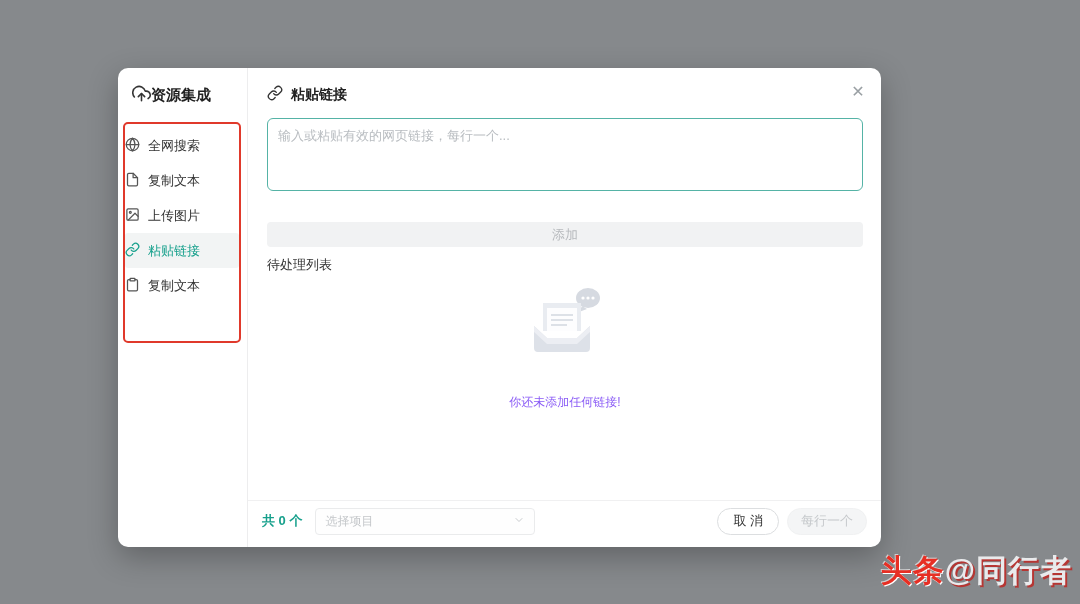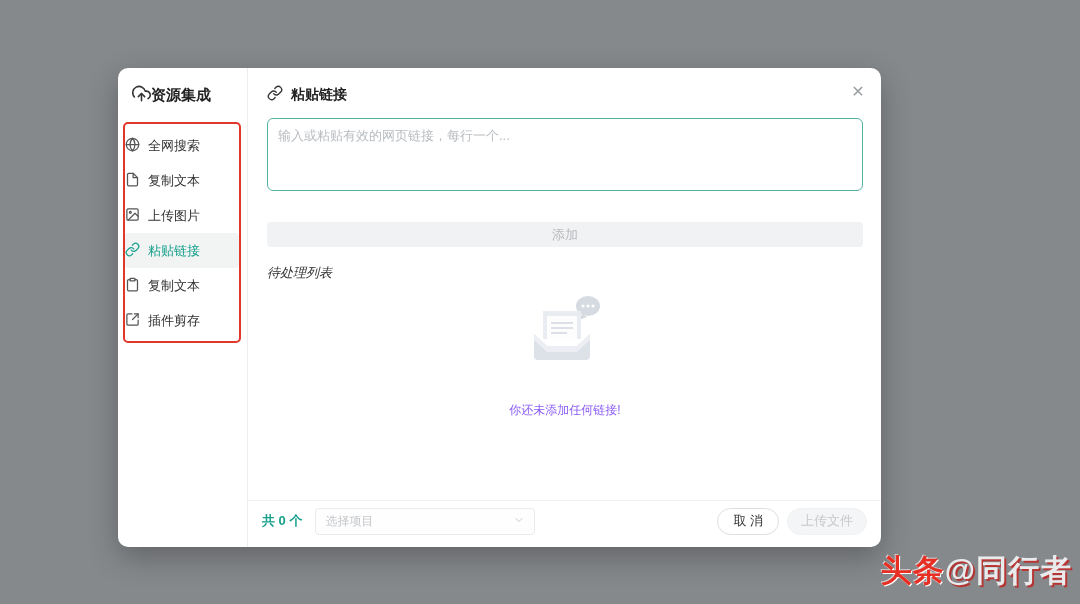--- a/index.html
+++ b/index.html
@@ -56,21 +56,21 @@
     margin-top:14px; width:100%; height:73px; resize:none;
     border:1px solid #55b3a6; border-radius:6px; outline:none;
     padding:8px 10px; font-size:13px; color:#333;
     font-family:"Liberation Sans","DejaVu Sans",sans-serif;
   }
   .link-textarea::placeholder { color:#b9bdc1; }
   .add-btn {
     margin-top:27px; width:100%; height:25px; border:none; border-radius:4px;
     background:#f1f2f3; color:#b7babd; font-size:13px; cursor:default;
   }
-  .pending-label { margin-top:17px; font-size:13px; color:#333;font-style:italic; }
+  .pending-label { margin-top:9px; font-size:13px; color:#333; }
   .empty-state { margin-top:10px; text-align:center; }
   .empty-text { margin-top:24px; font-size:12px; color:#8b5cf6; }
   
   .footer {
     position:absolute; left:0; right:0; bottom:0; height:47px;
     border-top:1px solid #f0f0f1; display:flex; align-items:center;
     padding:0 14px 6px 14px; border-radius:0 0 10px 0;
   }
   .count-text { font-size:13px; font-weight:bold; color:#17a08c; white-space:nowrap; }
   .project-select {
@@ -167,30 +167,20 @@
         <span>粘贴链接</span>
       </div>
       <div class="nav-item">
         <span>
           <svg viewBox="0 0 24 24">
               <path d="M16 4h2a2 2 0 0 1 2 2v14a2 2 0 0 1-2 2H6a2 2 0 0 1-2-2V6a2 2 0 0 1 2-2h2"></path>
               <rect x="8" y="2" width="8" height="4" rx="1"></rect>
             </svg>
         </span>
         <span>复制文本</span>
-      </div>
-      <div class="nav-item">
-        <span>
-          <svg viewBox="0 0 24 24">
-              <path d="M21 13v6a2 2 0 0 1-2 2H5a2 2 0 0 1-2-2V5a2 2 0 0 1 2-2h6"></path>
-              <polyline points="15 3 21 3 21 9"></polyline>
-              <line x1="12" y1="12" x2="21" y2="3"></line>
-            </svg>
-        </span>
-        <span>插件剪存</span>
       </div>
     </nav>
   </aside>
 
   <section class="main">
     <div class="main-title">
       <span>
         <svg viewBox="0 0 24 24">
             <path d="M10 13a5 5 0 0 0 7.54.54l3-3a5 5 0 0 0-7.07-7.07l-1.72 1.71"></path>
             <path d="M14 11a5 5 0 0 0-7.54-.54l-3 3a5 5 0 0 0 7.07 7.07l1.71-1.71"></path>
@@ -230,21 +220,21 @@
       <div class="project-select">
         <span class="ph">选择项目</span>
         <span>
           <svg viewBox="0 0 24 24">
               <polyline points="6 9 12 15 18 9"></polyline>
             </svg>
         </span>
       </div>
       <div class="footer-spacer"></div>
       <button class="cancel-btn">取 消</button>
-      <button class="submit-btn">上传文件</button>
+      <button class="submit-btn">每行一个</button>
     </footer>
   </section>
 </div>
 
 <div class="watermark">
   <span class="wm-brand">头条</span>
   <span class="wm-handle">@同行者</span>
 </div>
 
 </body></html>

